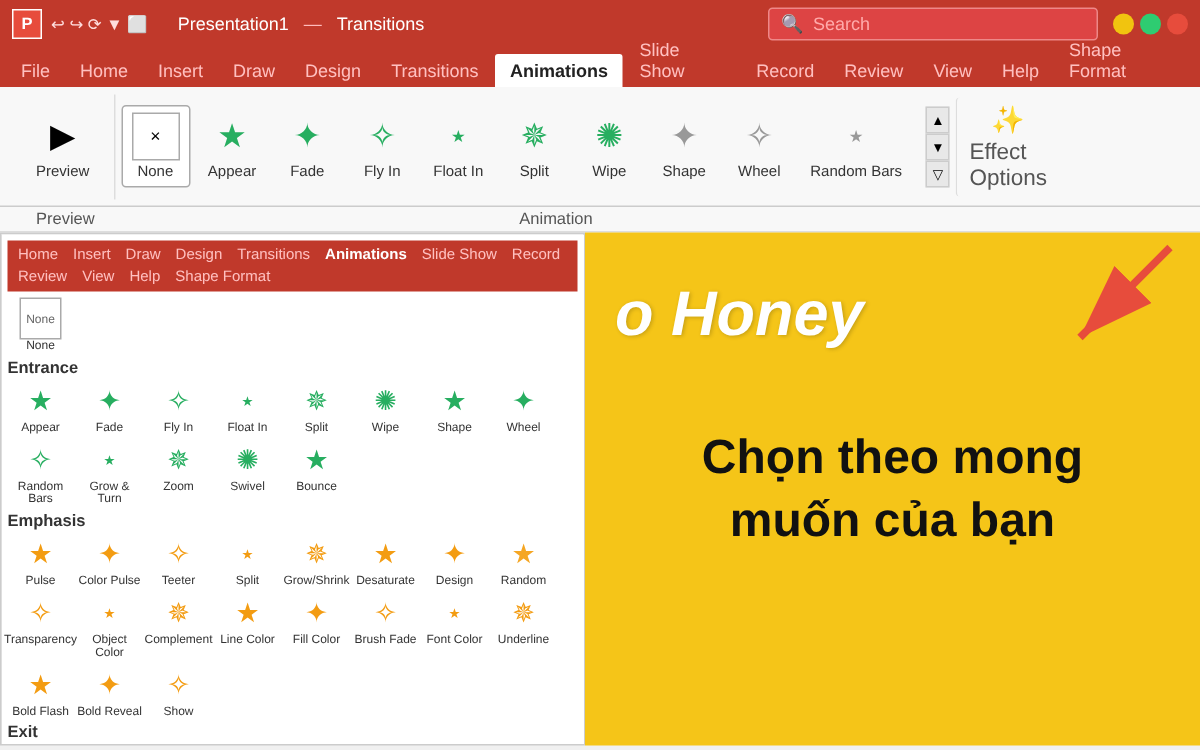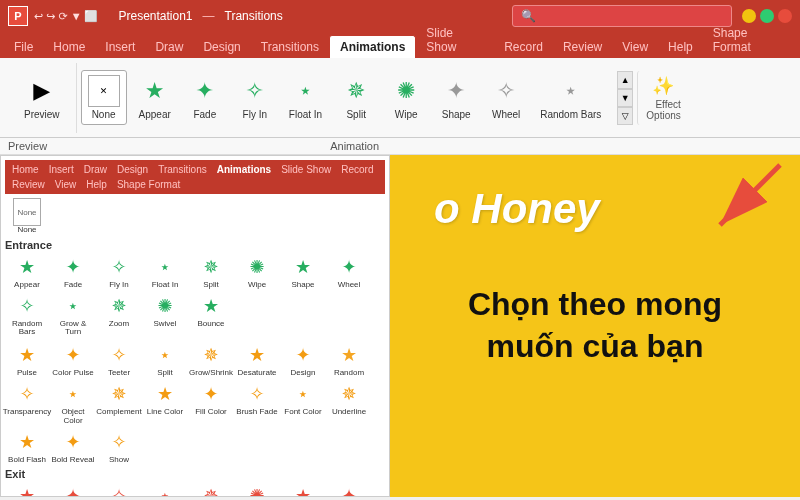--- a/index.html
+++ b/index.html
@@ -149,21 +149,21 @@
     .effect-options {
       display: flex; flex-direction: column; align-items: center; padding: 4px;
       font-size: 10px; color: #555; cursor: pointer;
     }
 
     
     .preview-label {
       background: #f8f8f8;
       font-size: 11px;
       color: #555;
-      padding: 2px 8px;
+      padding: 2px 24px;
       border-bottom: 1px solid #ddd;
     }
 
     
     .main-area {
       display: flex;
       height: calc(500px - 32px - 26px - 80px - 20px);
     }
 
     
@@ -247,21 +247,20 @@
     }
     .slide-title-text {
       font-size: 42px;
       font-weight: 900;
       color: white;
       font-style: italic;
       text-shadow: 1px 1px 3px rgba(0,0,0,0.2);
       position: absolute;
       top: 30px;
       left: 20px;
-      margin-left: 24px;
     }
     .instruction-text {
       font-size: 32px;
       font-weight: 900;
       color: #111;
       text-align: center;
       line-height: 1.3;
     }
     .red-arrow {
       position: absolute;
@@ -277,20 +276,21 @@
 <div class="title-bar">
   <div class="title-bar-left">
     <div class="win-icon">P</div>
     <span style="font-size:11px;color:#ffdddd;">↩ ↪ ⟳ ▼ ⬜</span>
     <span style="font-size:12px;color:white;margin-left:14px;">Presentation1</span>
     <span style="font-size:12px;color:#ffbbbb;margin: 0 4px;">—</span>
     <span style="font-size:12px;color:white;">Transitions</span>
   </div>
   <div class="search-bar">
     <span style="color:#ffaaaa;font-size:12px;">🔍</span>
+    <input type="text" placeholder="Search" style="">
   </div>
   <div class="win-controls">
     <span class="win-btn win-min"></span>
     <span class="win-btn win-max"></span>
     <span class="win-btn win-close"></span>
   </div>
 </div>
 
 <div class="ribbon-tabs">
   <div class="ribbon-tab">File</div>
@@ -364,21 +364,21 @@
   </div>
 
   <div class="ribbon-scroll">
     <div class="scroll-btn">▲</div>
     <div class="scroll-btn">▼</div>
     <div class="scroll-btn">▽</div>
   </div>
 
   <div class="ribbon-btn-large effect-options" style="border-left:1px solid #ddd;padding-left:8px;">
     <div style="font-size:18px;">✨</div>
-    <span style="font-size:10px;text-align:right;color:#555;">Effect<br>Options</span>
+    <span style="font-size:15px;text-align:left;color:#555;">Effect<br>Options</span>
   </div>
 </div>
 
 <div class="preview-label">
   <span>Preview</span>
   <span style="margin-left: 280px;">Animation</span>
 </div>
 
 <div class="main-area">
 
@@ -456,20 +456,21 @@
       <div class="anim-item">
           <div class="icon green-star">✺</div>
           <span class="name">Swivel</span>
         </div>
       <div class="anim-item">
           <div class="icon green-star">★</div>
           <span class="name">Bounce</span>
         </div>
     </div>
 
+    <div class="anim-section-label">Emphasis</div>
     <div class="anim-grid">
       <div class="anim-item">
           <div class="icon yellow-star">★</div>
           <span class="name">Pulse</span>
         </div>
       <div class="anim-item">
           <div class="icon yellow-star">✦</div>
           <span class="name">Color Pulse</span>
         </div>
       <div class="anim-item">

